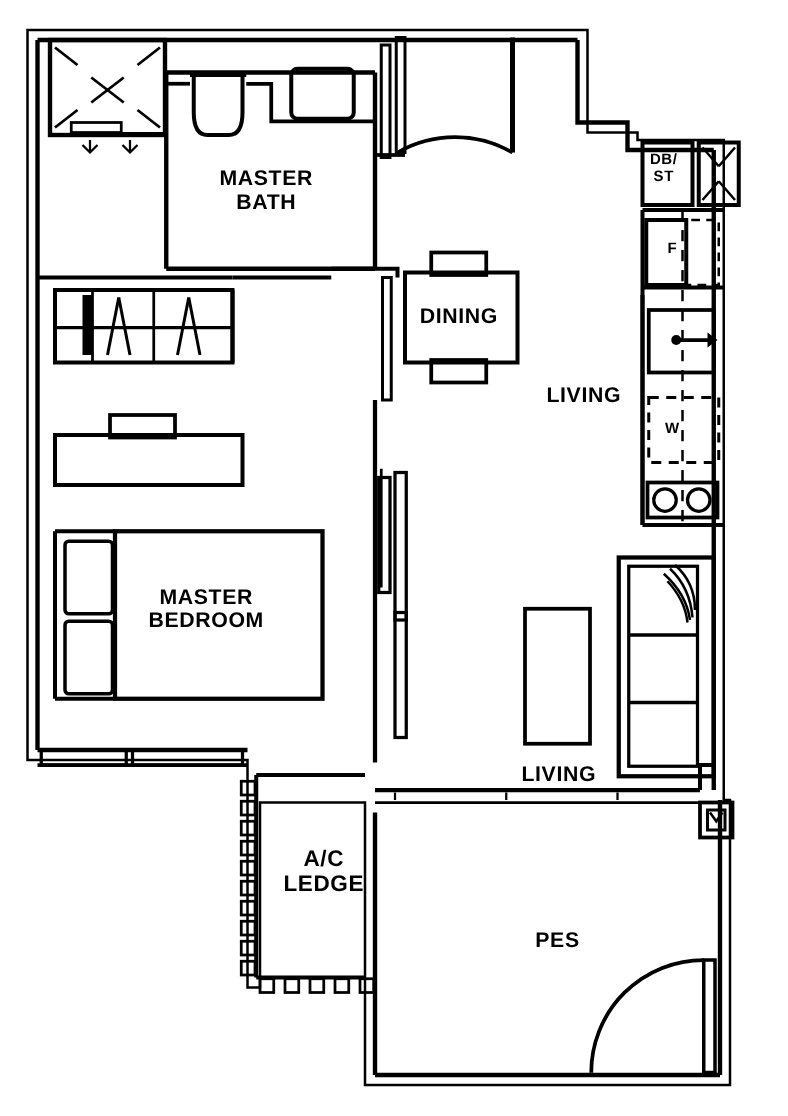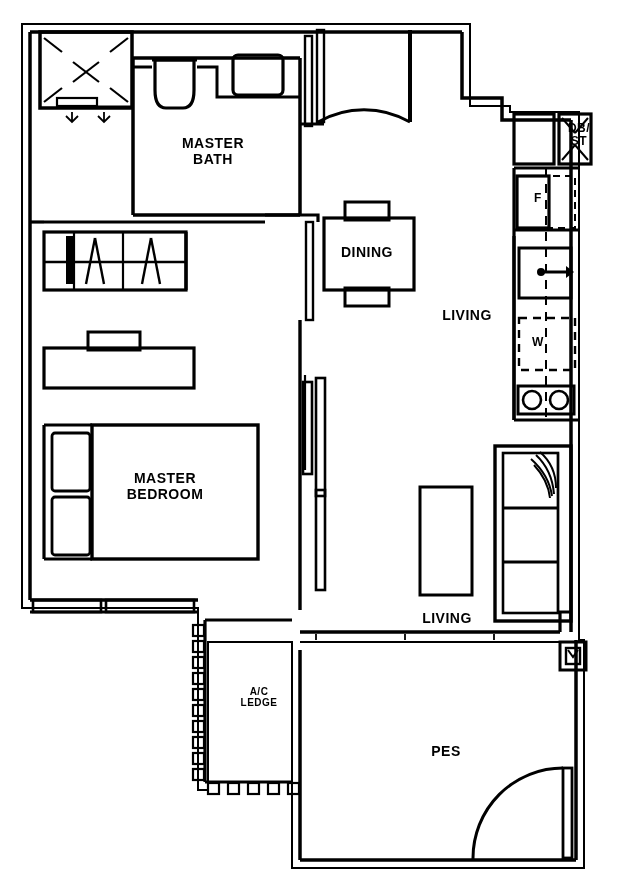--- a/index.html
+++ b/index.html
@@ -20,22 +20,22 @@
     font-weight:bold;
     color:#000000;
     letter-spacing:0.5px;
     text-align:center;
     line-height:1.12;
     white-space:pre-line;
     pointer-events:none;
     transform:translate(-50%,-50%);
     font-stretch:condensed;
   }
-  .lbl-lg{font-size:14px;}
-  .lbl-md{font-size:10px;}
+  .lbl-lg{font-size:17px;}
+  .lbl-md{font-size:18px;}
   .lbl-sm{font-size:12px;}
 </style>
 </head>
 <body>
 
 <div id="plan">
 
   <svg width="630" height="893" viewBox="0 0 630 893" shape-rendering="geometricPrecision">
 
     <g fill="none" stroke="#000000">
@@ -307,20 +307,20 @@
 
   <div class="room-label lbl-lg" style="left:467px;top:316px;">LIVING</div>
 
   <div class="room-label lbl-lg" style="left:447px;top:604px;margin-top:15px;">LIVING</div>
 
   <div class="room-label lbl-lg" style="left:446px;top:752px;">PES</div>
 
   <div class="room-label lbl-md" style="left:259px;top:697px;">A/C
 LEDGE</div>
 
-  <div class="room-label lbl-sm" style="left:531px;top:135px;margin-left:48px;">DB/
+  <div class="room-label lbl-sm" style="left:531px;top:135px;">DB/
 ST</div>
 
   <div class="room-label lbl-sm" style="left:538px;top:199px;">F</div>
 
   <div class="room-label lbl-sm" style="left:538px;top:343px;">W</div>
 
 </div>
 
 </body></html>

